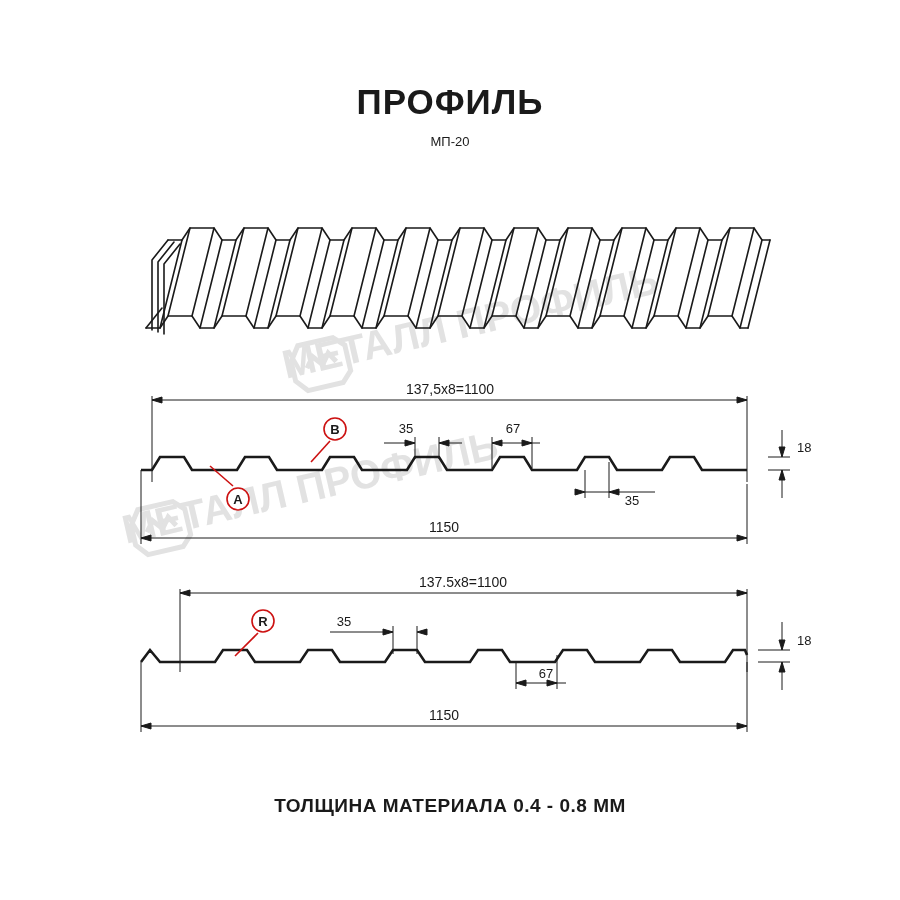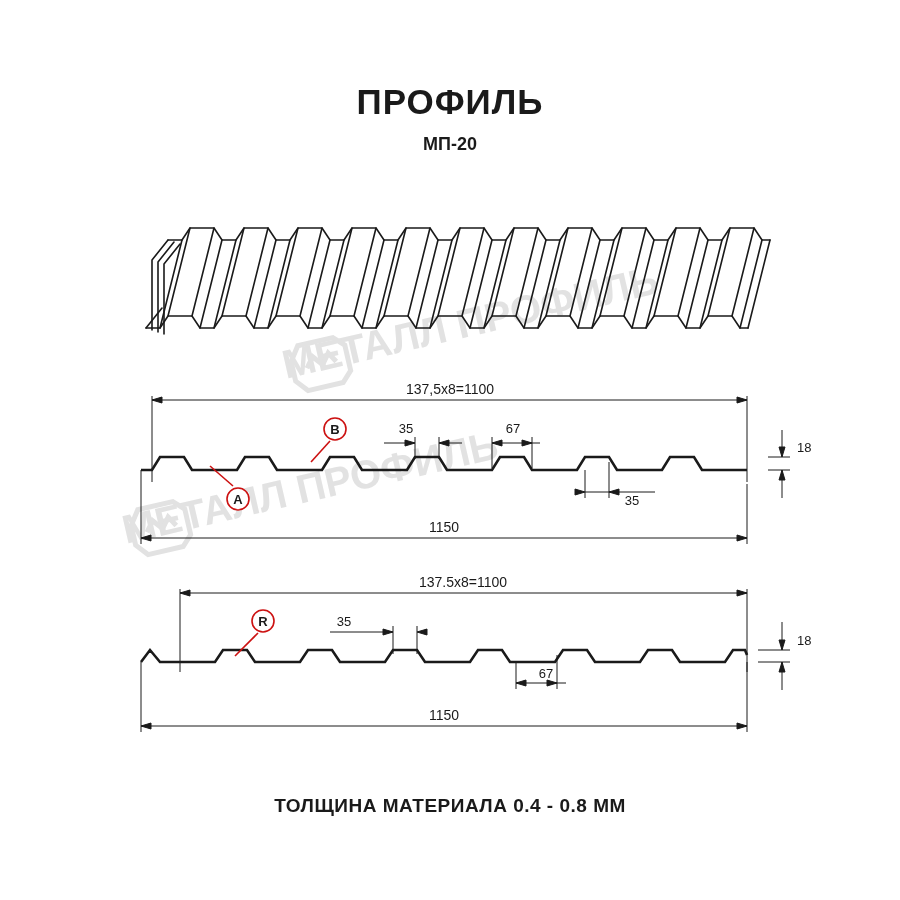--- a/index.html
+++ b/index.html
@@ -22,22 +22,22 @@
     text-align:center;
   }
   .title-main{
     top:82px;
     font-size:35px;
     font-weight:bold;
     letter-spacing:1px;
   }
   .title-sub{
     top:134px;
-    font-size:18px;
-    font-weight:bold;
+    font-size:13px;
+    font-weight:normal;
   }
   .footer{
     position:absolute;
     left:0;right:0;
     top:795px;
     text-align:center;
     font-size:19px;
     font-weight:bold;
     letter-spacing:0.5px;
   }

